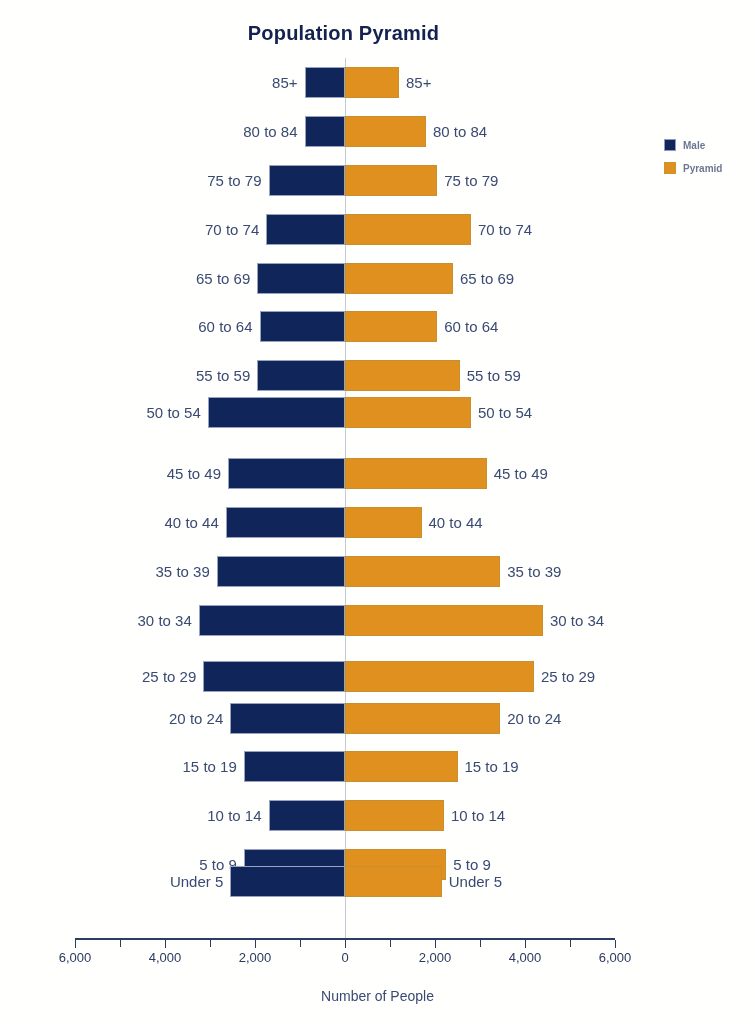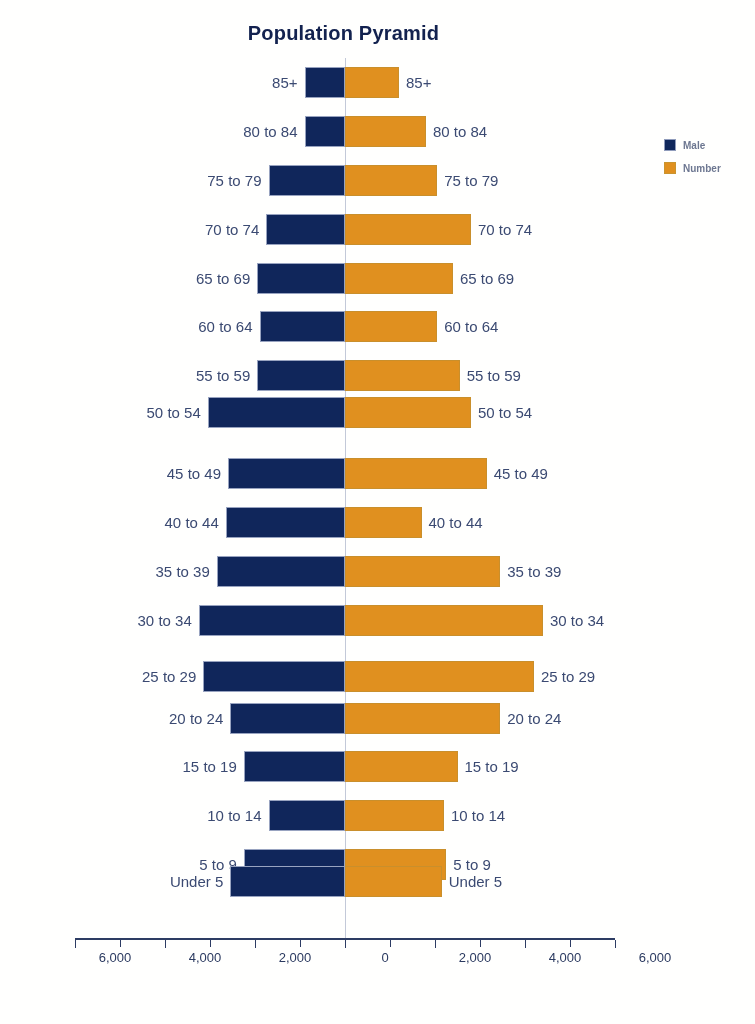--- a/index.html
+++ b/index.html
@@ -165,21 +165,20 @@
     background: #2d3c63;
   }
   .tick.major { height: 8px; }
   .tick-label {
     position: absolute;
     top: 12px;
     font-size: 13px;
     color: #2b3a60;
     transform: translateX(-50%);
     white-space: nowrap;
-    margin-left: 40px;
   }
 
   .axis-title {
     position: absolute;
     left: 0;
     top: 988px;
     width: 755px;
     text-align: center;
     font-size: 14px;
     color: #3b4a72;
@@ -192,21 +191,21 @@
 
   <div class="chart-title">Population Pyramid</div>
 
   <div class="legend">
     <div class="legend-row">
       <span class="legend-swatch male"></span>
       <span class="legend-label">Male</span>
     </div>
     <div class="legend-row">
       <span class="legend-swatch female"></span>
-      <span class="legend-label">Number</span>
+      <span class="legend-label">Pyramid</span>
     </div>
   </div>
 
   <div class="plot">
     <div class="zero-line" id="zero-line" style="left: 270px;"></div>
     <div class="rows" id="rows">
         <div class="bar-row" style="top: 0px; height: 48.8889px;">
           <div class="bar male" style="left: 229.5px; width: 40.5px;"></div>
           <div class="bar female" style="left: 270px; width: 54px;"></div>
           <div class="row-label left" style="left: 229.5px;">85+</div>
@@ -336,14 +335,15 @@
         <div class="tick-label" style="left: 360px;">2,000</div>
         <div class="tick" style="left: 405px;"></div>
         <div class="tick major" style="left: 450px;"></div>
         <div class="tick-label" style="left: 450px;">4,000</div>
         <div class="tick" style="left: 495px;"></div>
         <div class="tick major" style="left: 540px;"></div>
         <div class="tick-label" style="left: 540px;">6,000</div>
       </div>
   </div>
 
+  <div class="axis-title">Number of People</div>
 
 </div>
 
 </body></html>

